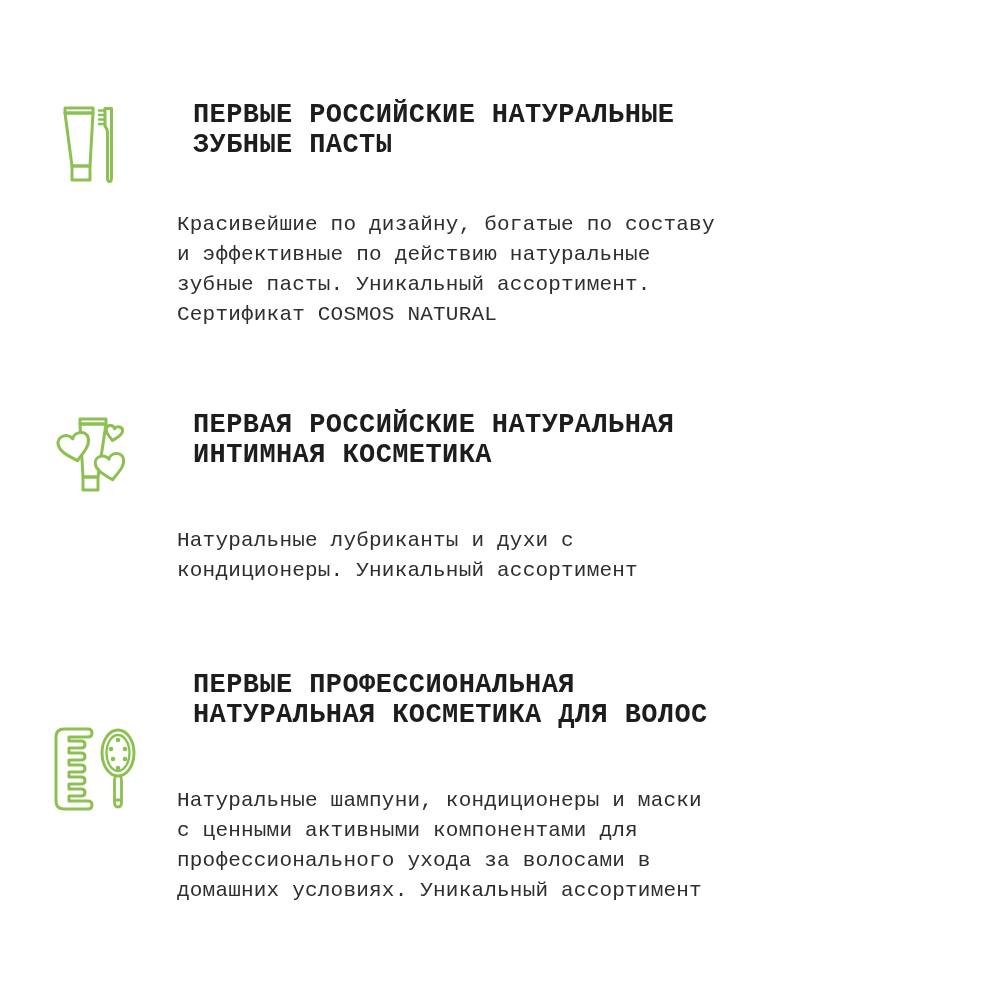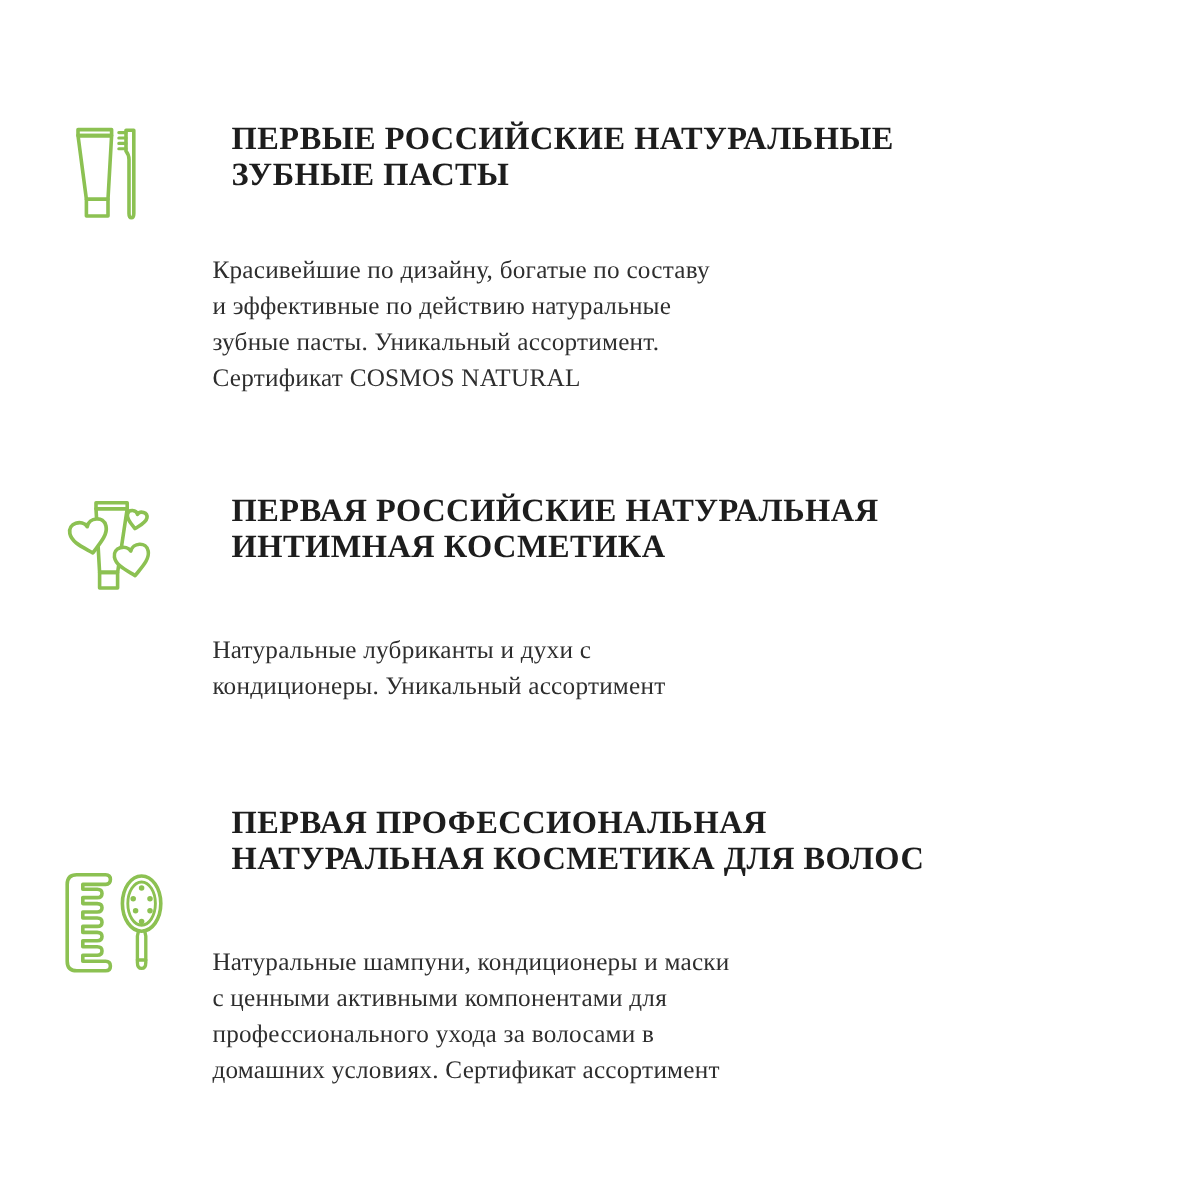--- a/index.html
+++ b/index.html
@@ -7,21 +7,21 @@
     --heading:#1d1d1d;
     --body:#2e2e2e;
     --bg:#ffffff;
   }
   *{margin:0;padding:0;box-sizing:border-box;}
   html,body{background:#fff;}
   .page{
     position:relative;
     width:1000px;height:1000px;
     background:var(--bg);
-    font-family:Liberation Serif, serif;
+    font-family:Liberation Mono, monospace;
     overflow:hidden;
   }
   .icon{position:absolute;stroke:var(--accent);fill:none;stroke-linecap:round;stroke-linejoin:round;}
   .heading{
     position:absolute;left:193px;width:790px;
     font-size:27px;font-weight:700;line-height:30px;
     letter-spacing:0.4px;color:var(--heading);
     white-space:pre-line;
   }
   .bodytext{
@@ -86,21 +86,21 @@
         <circle cx="73" cy="31" r="2.3"></circle>
         <circle cx="61" cy="41" r="2.3"></circle>
         <circle cx="73" cy="41" r="2.3"></circle>
         <circle cx="66" cy="50" r="2.3"></circle>
       </g>
       <g stroke-width="2.8">
         <path d="M63.5,57.5 L62.5,62 V84 Q62.5,89 66,89 Q69.5,89 69.5,84 V62 L68.5,57.5"></path>
         <path d="M62.5,82 H69.5"></path>
       </g>
     </svg>
-    <h2 class="heading" style="top:670px">ПЕРВАЯ ПРОФЕССИОНАЛЬНАЯ
+    <h2 class="heading" style="top:670px">ПЕРВЫЕ ПРОФЕССИОНАЛЬНАЯ
 НАТУРАЛЬНАЯ КОСМЕТИКА ДЛЯ ВОЛОС</h2>
     <p class="bodytext" style="top:786px">Натуральные шампуни, кондиционеры и маски
 с ценными активными компонентами для
 профессионального ухода за волосами в
-домашних условиях. Сертификат ассортимент</p>
+домашних условиях. Уникальный ассортимент</p>
   </section>
 
 </div>
 
 </body></html>

